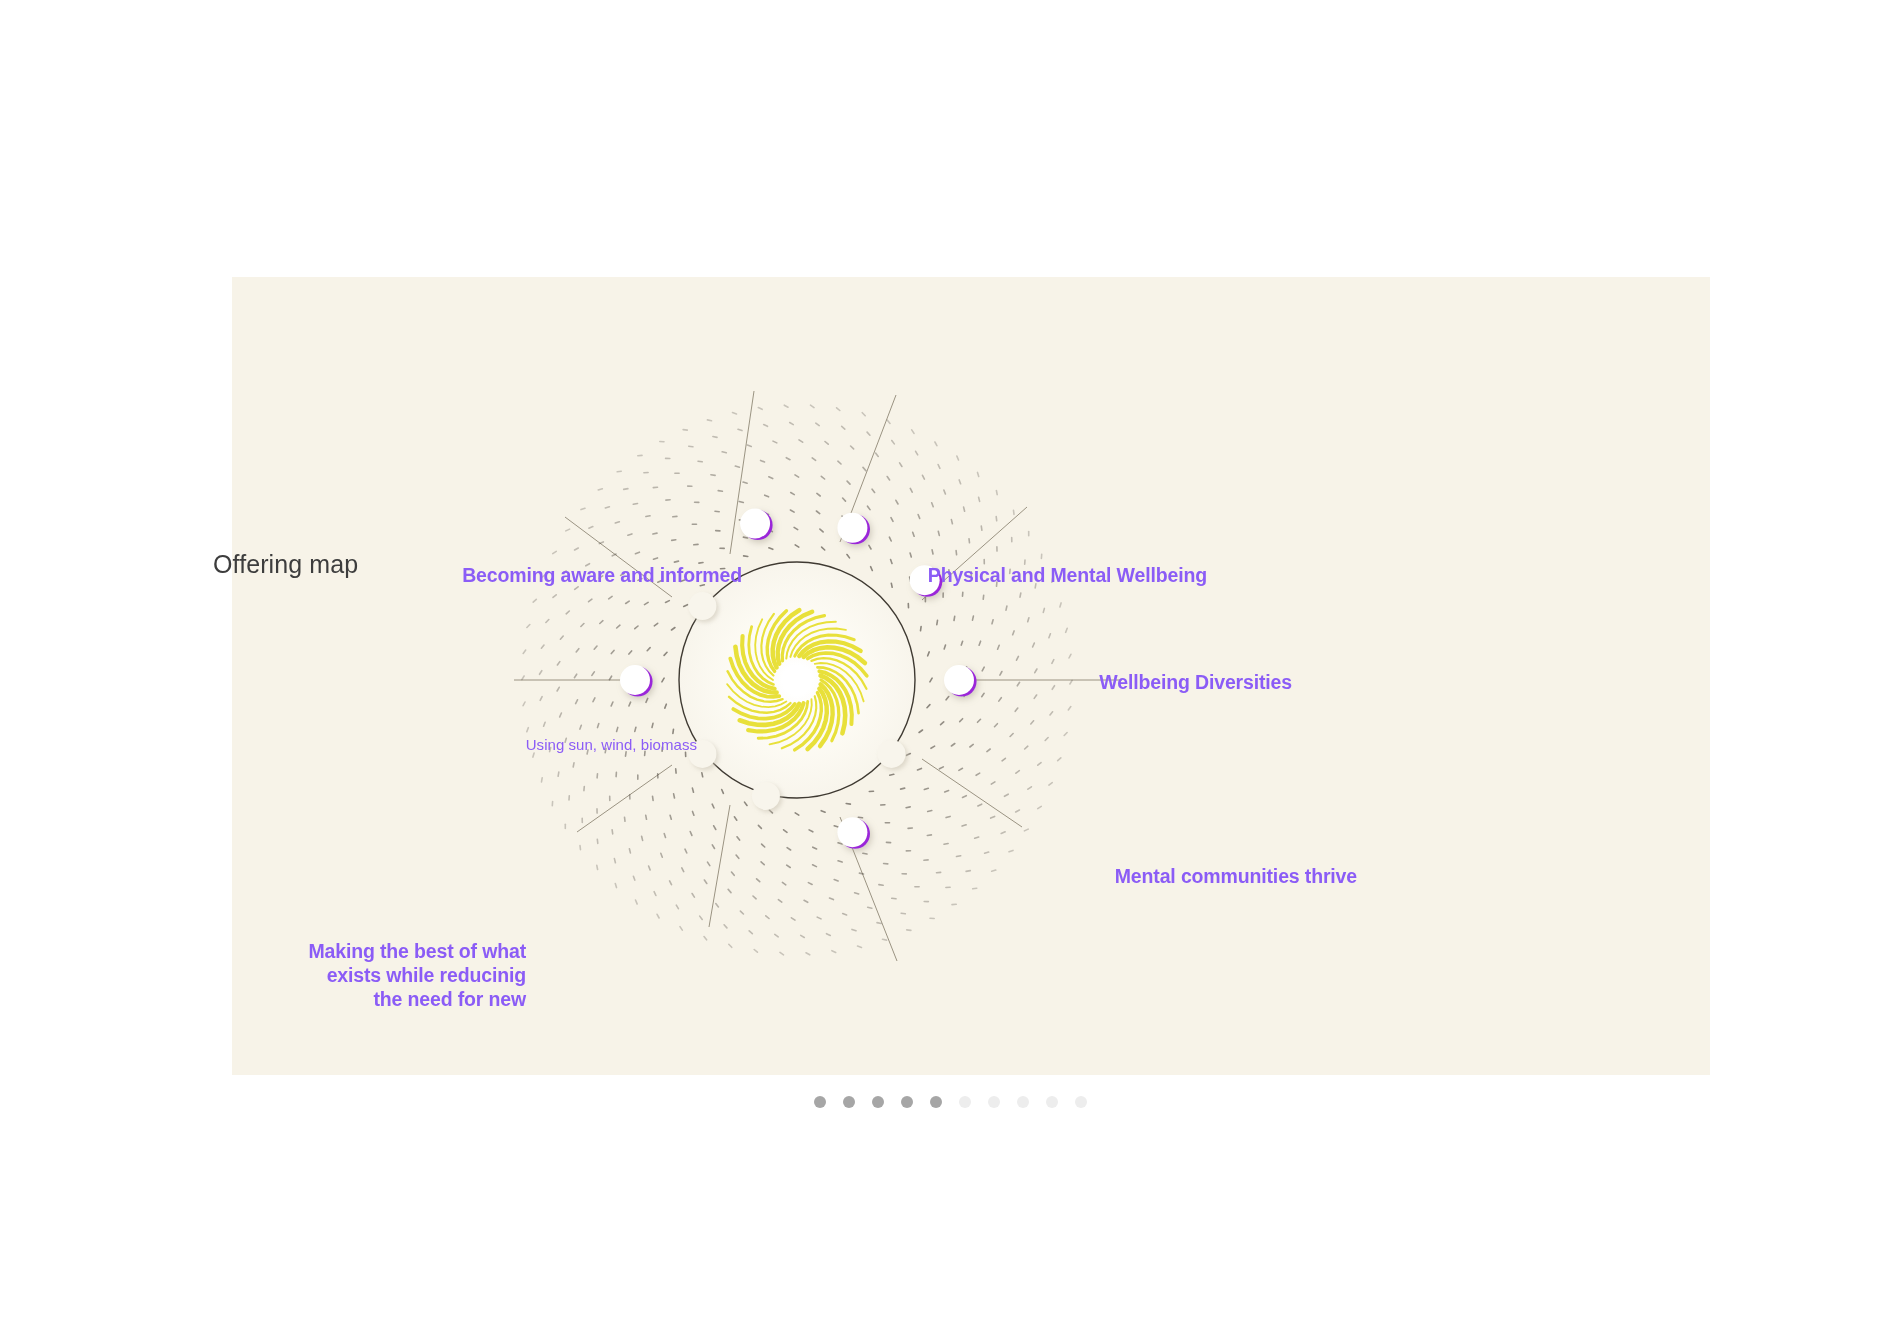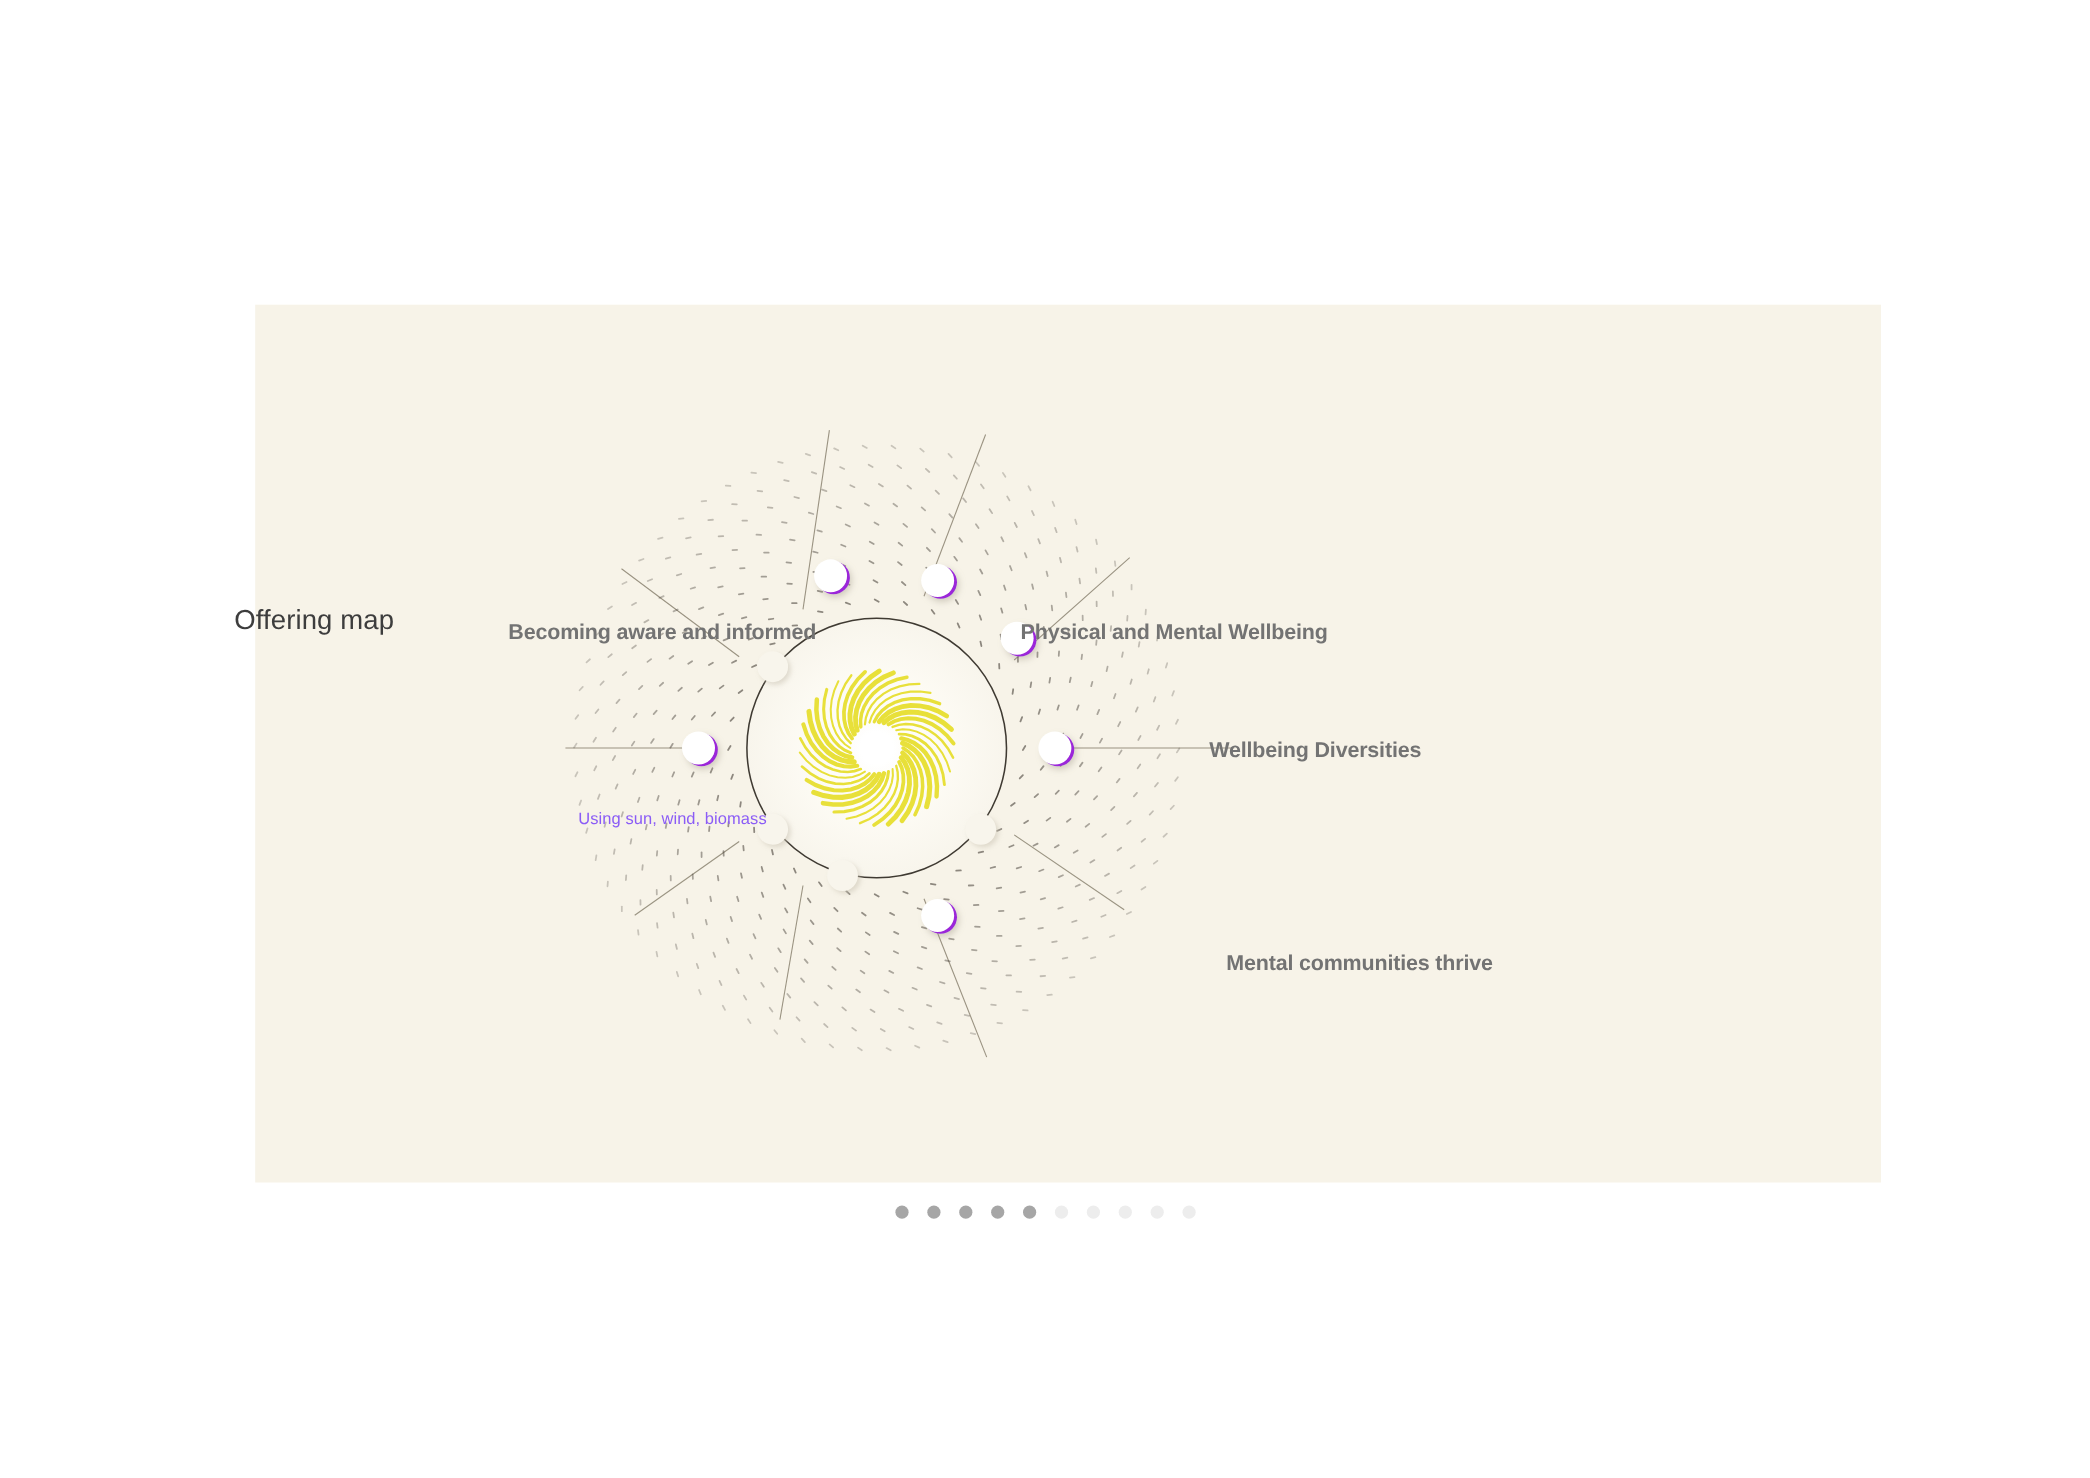--- a/index.html
+++ b/index.html
@@ -42,21 +42,21 @@
   
   .label {
     position: absolute;
     white-space: pre-line;
     line-height: 1.22;
     pointer-events: none;
   }
   .label.primary {
     font-size: 19.5px;
     font-weight: bold;
-    color: #737373;
+    color: #8b5cf6;
     letter-spacing: -0.15px;
   }
   .label.secondary {
     font-size: 15px;
     font-weight: normal;
     color: #8b5cf6;
     letter-spacing: 0.05px;
   }
   .label.align-right { text-align: right; }
   .label.align-left  { text-align: right; }
@@ -667,20 +667,23 @@
             <circle cx="623.01" cy="556.83" r="15" fill="#9b28d9" filter="url(#nodeShadow)"></circle>
             <circle cx="620.41" cy="555.23" r="15" fill="#ffffff"></circle>
           </g>
           <g>
             <circle cx="405.60" cy="404.60" r="15" fill="#9b28d9" filter="url(#nodeShadow)"></circle>
             <circle cx="403.00" cy="403.00" r="15" fill="#ffffff"></circle>
           </g>
         </g>
     </svg>
 
+    <div class="label primary align-right" style="left:74px; top:663px; width:220px;">Making the best of what
+exists while reducinig
+the need for new</div>
 
     <div class="label primary align-right" style="left:220px; top:287px; width:290px;">Becoming aware and informed</div>
 
     <div class="label primary align-left" style="left:635px; top:287px; width:340px;">Physical and Mental Wellbeing</div>
 
     <div class="label primary align-left" style="left:760px; top:394px; width:300px;">Wellbeing Diversities</div>
 
     <div class="label primary align-left" style="left:795px; top:588px; width:330px;">Mental communities thrive</div>
 
     <div class="label secondary align-right" style="left:275px; top:459px; width:190px;">Using sun, wind, biomass</div>

